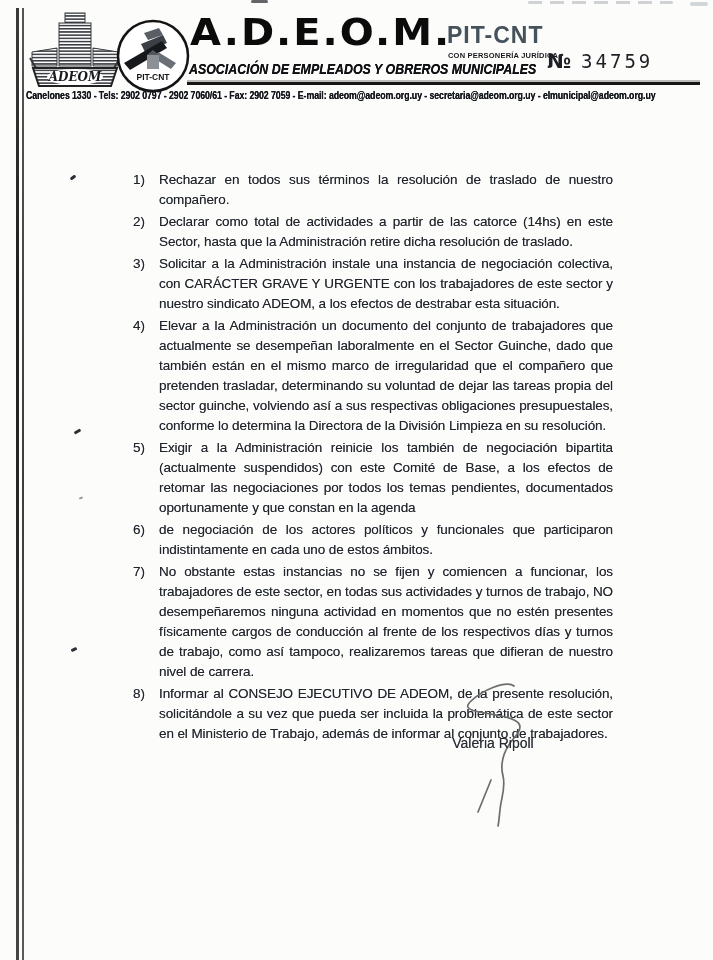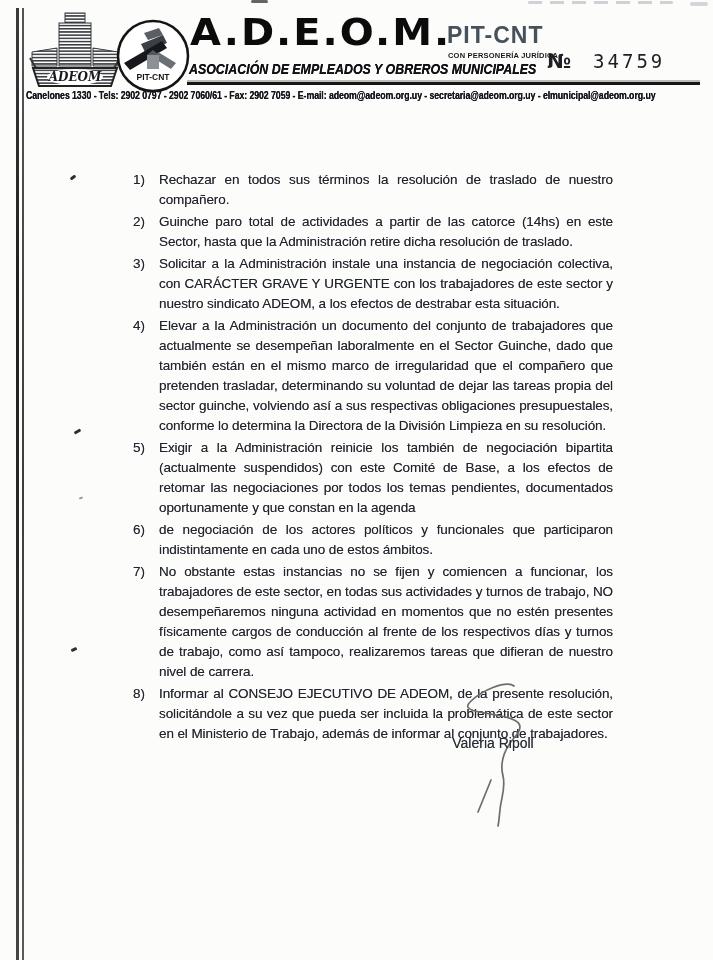--- a/index.html
+++ b/index.html
@@ -45,21 +45,21 @@
     font-weight:700;font-size:7.5px;letter-spacing:.2px;color:#16181c;white-space:nowrap;text-align:right;
   }
   .orgname{
     position:absolute;left:189px;top:60px;
     font-weight:700;font-style:italic;font-size:15.5px;color:#101114;
     white-space:nowrap;transform:scaleX(.80);transform-origin:left;
     text-shadow:0 0 .5px #101114;
   }
   .numero{position:absolute;left:547px;top:49px;white-space:nowrap;color:#1d1f24;}
   .numero-label{font-family:"DejaVu Sans",sans-serif;font-size:20px;font-weight:700;}
-  .numero-value{font-family:"DejaVu Sans Mono",monospace;font-size:19px;letter-spacing:3px;margin-left:22px;}
+  .numero-value{font-family:"DejaVu Sans Mono",monospace;font-size:19px;letter-spacing:3px;margin-left:10px;}
   .head-rule{
     position:absolute;left:187px;top:82px;width:513px;height:3px;
     background:#161616;box-shadow:0 -2px 0 rgba(70,70,70,.35);
   }
   .contact{
     position:absolute;left:26px;top:90px;
     font-size:10px;font-weight:700;letter-spacing:-.1px;color:#13161c;
     white-space:nowrap;transform:scaleX(.88);transform-origin:left;
     text-shadow:0 0 .4px #13161c;
   }
@@ -142,21 +142,21 @@
     <div class="contact">Canelones 1330 - Tels: 2902 0797 - 2902 7060/61 - Fax: 2902 7059 - E-mail: adeom@adeom.org.uy - secretaria@adeom.org.uy - elmunicipal@adeom.org.uy</div>
   </header>
 
   <main class="res-list">
     <div class="res-item">
       <span class="res-num">1)</span>
       <div class="res-text">Rechazar en todos sus términos la resolución de traslado de nuestro compañero.</div>
     </div>
     <div class="res-item">
       <span class="res-num">2)</span>
-      <div class="res-text">Guinche paro total de actividades a partir de las catorce (14hs) en este Sector, hasta que la Administración retire dicha resolución de traslado.</div>
+      <div class="res-text">Declarar como total de actividades a partir de las catorce (14hs) en este Sector, hasta que la Administración retire dicha resolución de traslado.</div>
     </div>
     <div class="res-item">
       <span class="res-num">3)</span>
       <div class="res-text">Solicitar a la Administración instale una instancia de negociación colectiva, con CARÁCTER GRAVE Y URGENTE con los trabajadores de este sector y nuestro sindicato ADEOM, a los efectos de destrabar esta situación.</div>
     </div>
     <div class="res-item">
       <span class="res-num">4)</span>
       <div class="res-text">Elevar a la Administración un documento del conjunto de trabajadores que actualmente se desempeñan laboralmente en el Sector Guinche, dado que también están en el mismo marco de irregularidad que el compañero que pretenden trasladar, determinando su voluntad de dejar las tareas propia del sector guinche, volviendo así a sus respectivas obligaciones presupuestales, conforme lo determina la Directora de la División Limpieza en su resolución.</div>
     </div>
     <div class="res-item">

